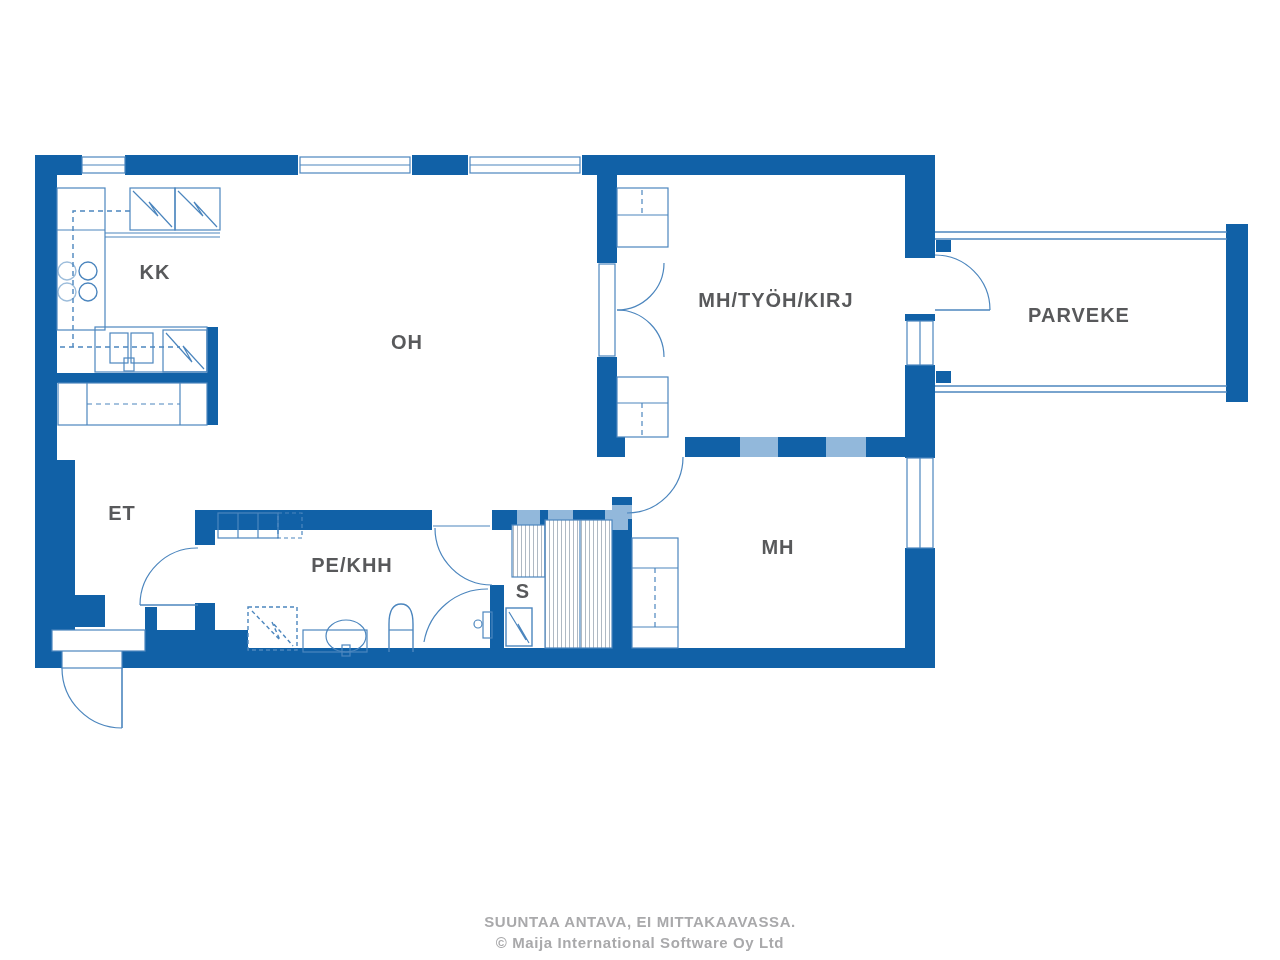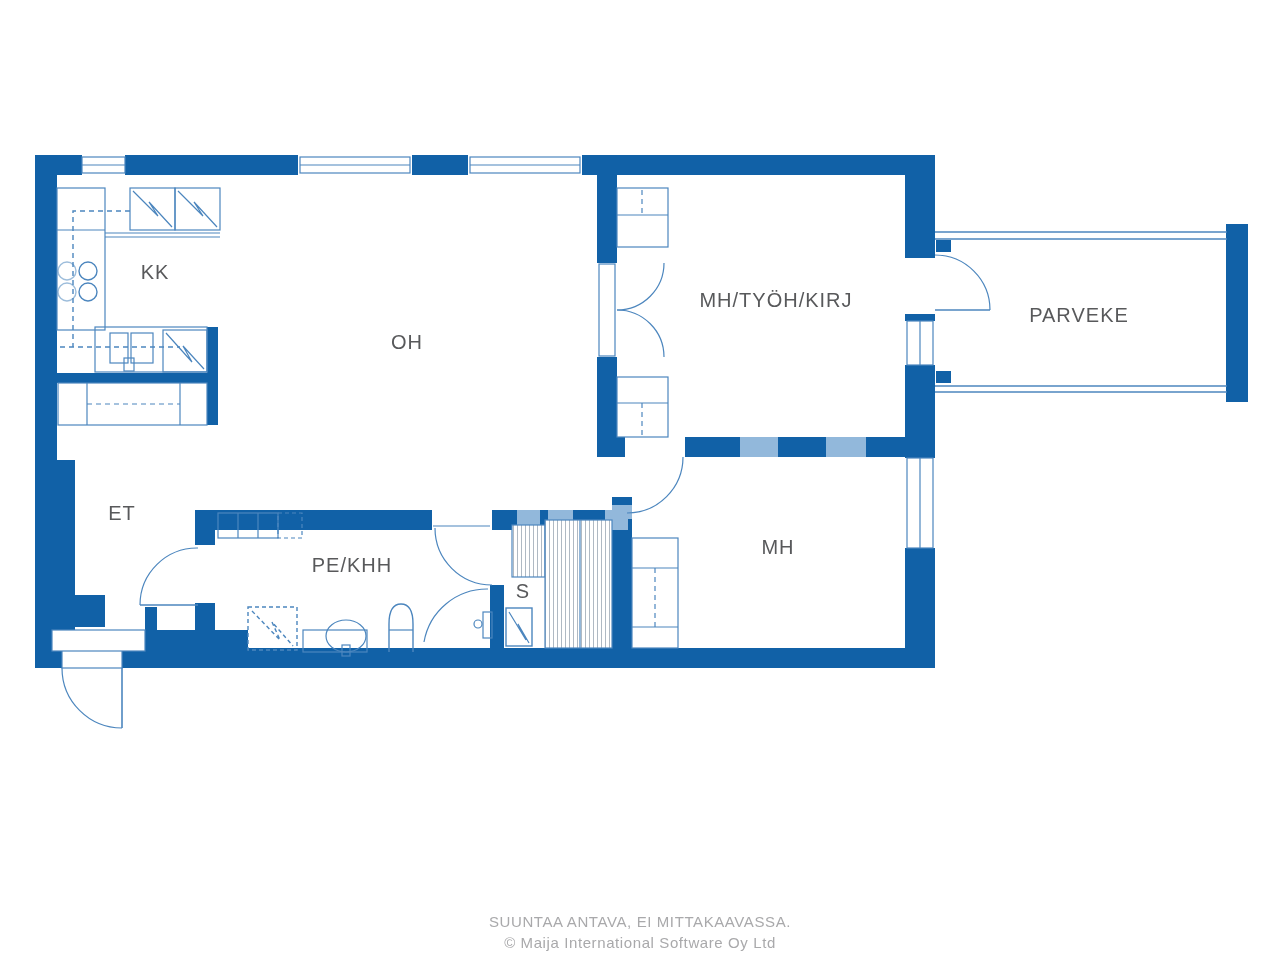--- a/index.html
+++ b/index.html
@@ -1,17 +1,17 @@
 <!DOCTYPE html>
 <html><head>
 <meta charset="utf-8">
 <style>
   html,body{margin:0;padding:0;background:#ffffff;}
   .stage{position:relative;width:1280px;height:960px;background:#fff;overflow:hidden;
-         font-family:"Liberation Sans",sans-serif;}
+         font-family:"Liberation Sans",sans-serif;font-weight:bold;}
   svg{position:absolute;left:0;top:0;}
   text{font-family:"Liberation Sans",sans-serif;}
   .room-label{font-size:20px;letter-spacing:1px;}
   .footer-label{font-size:15px;letter-spacing:.6px;}
 </style>
 </head>
 <body>
 
 <div class="stage">
 <svg width="1280" height="960" viewBox="0 0 1280 960">

